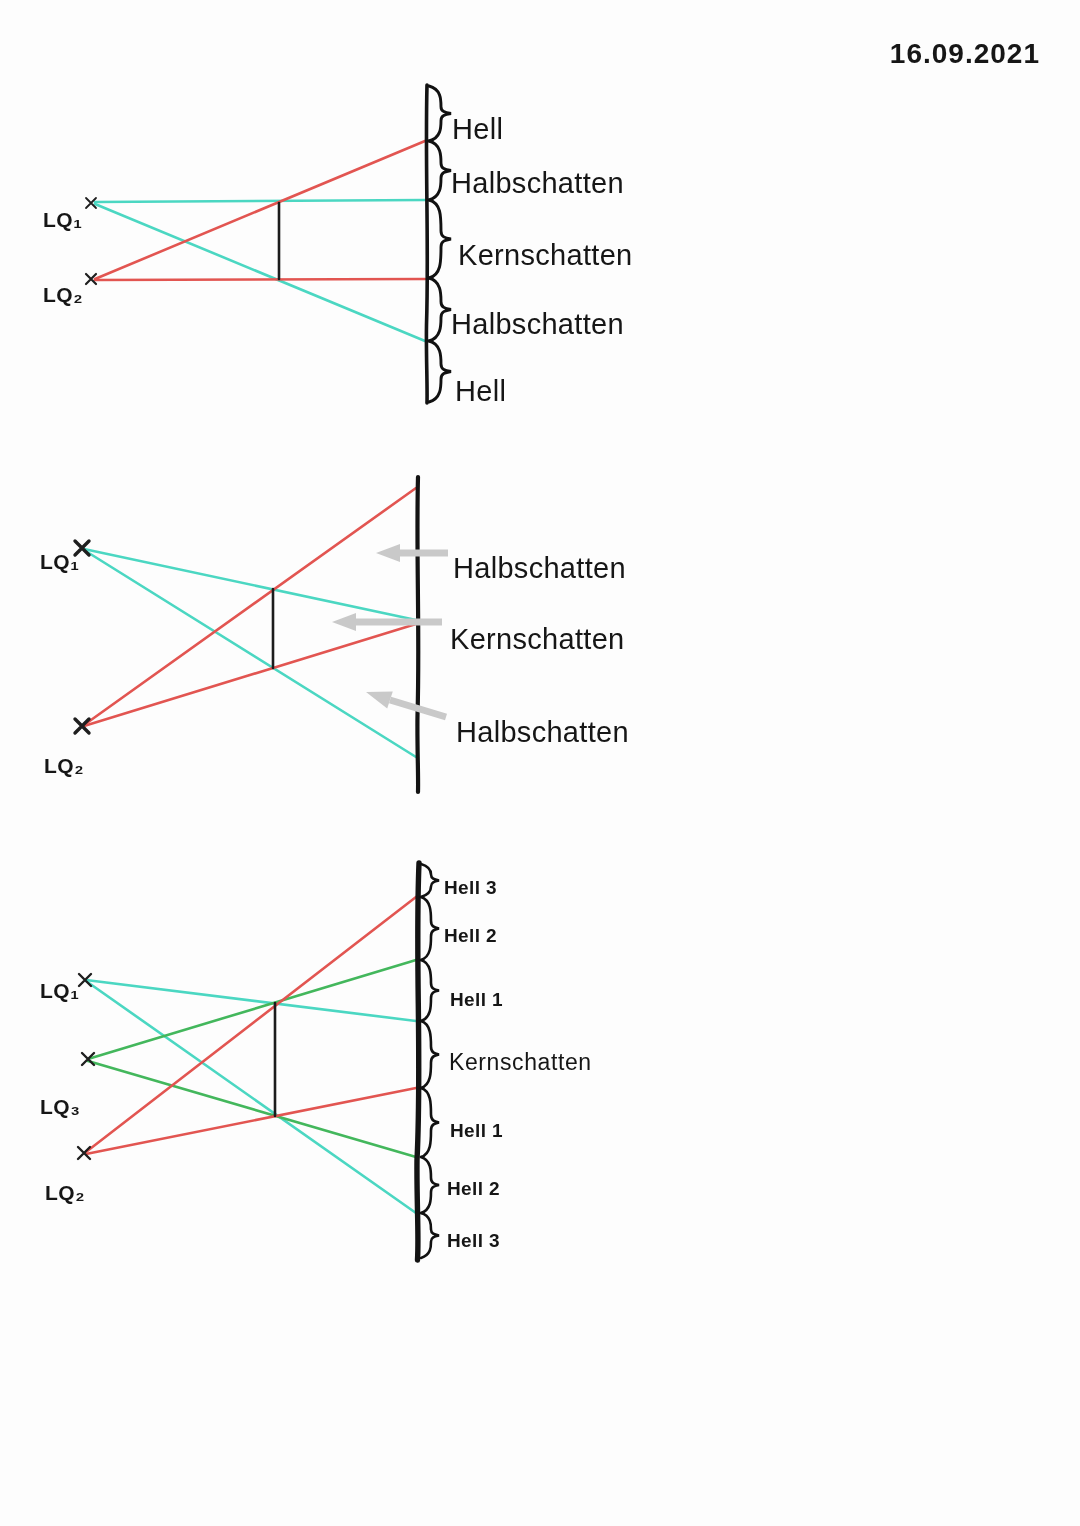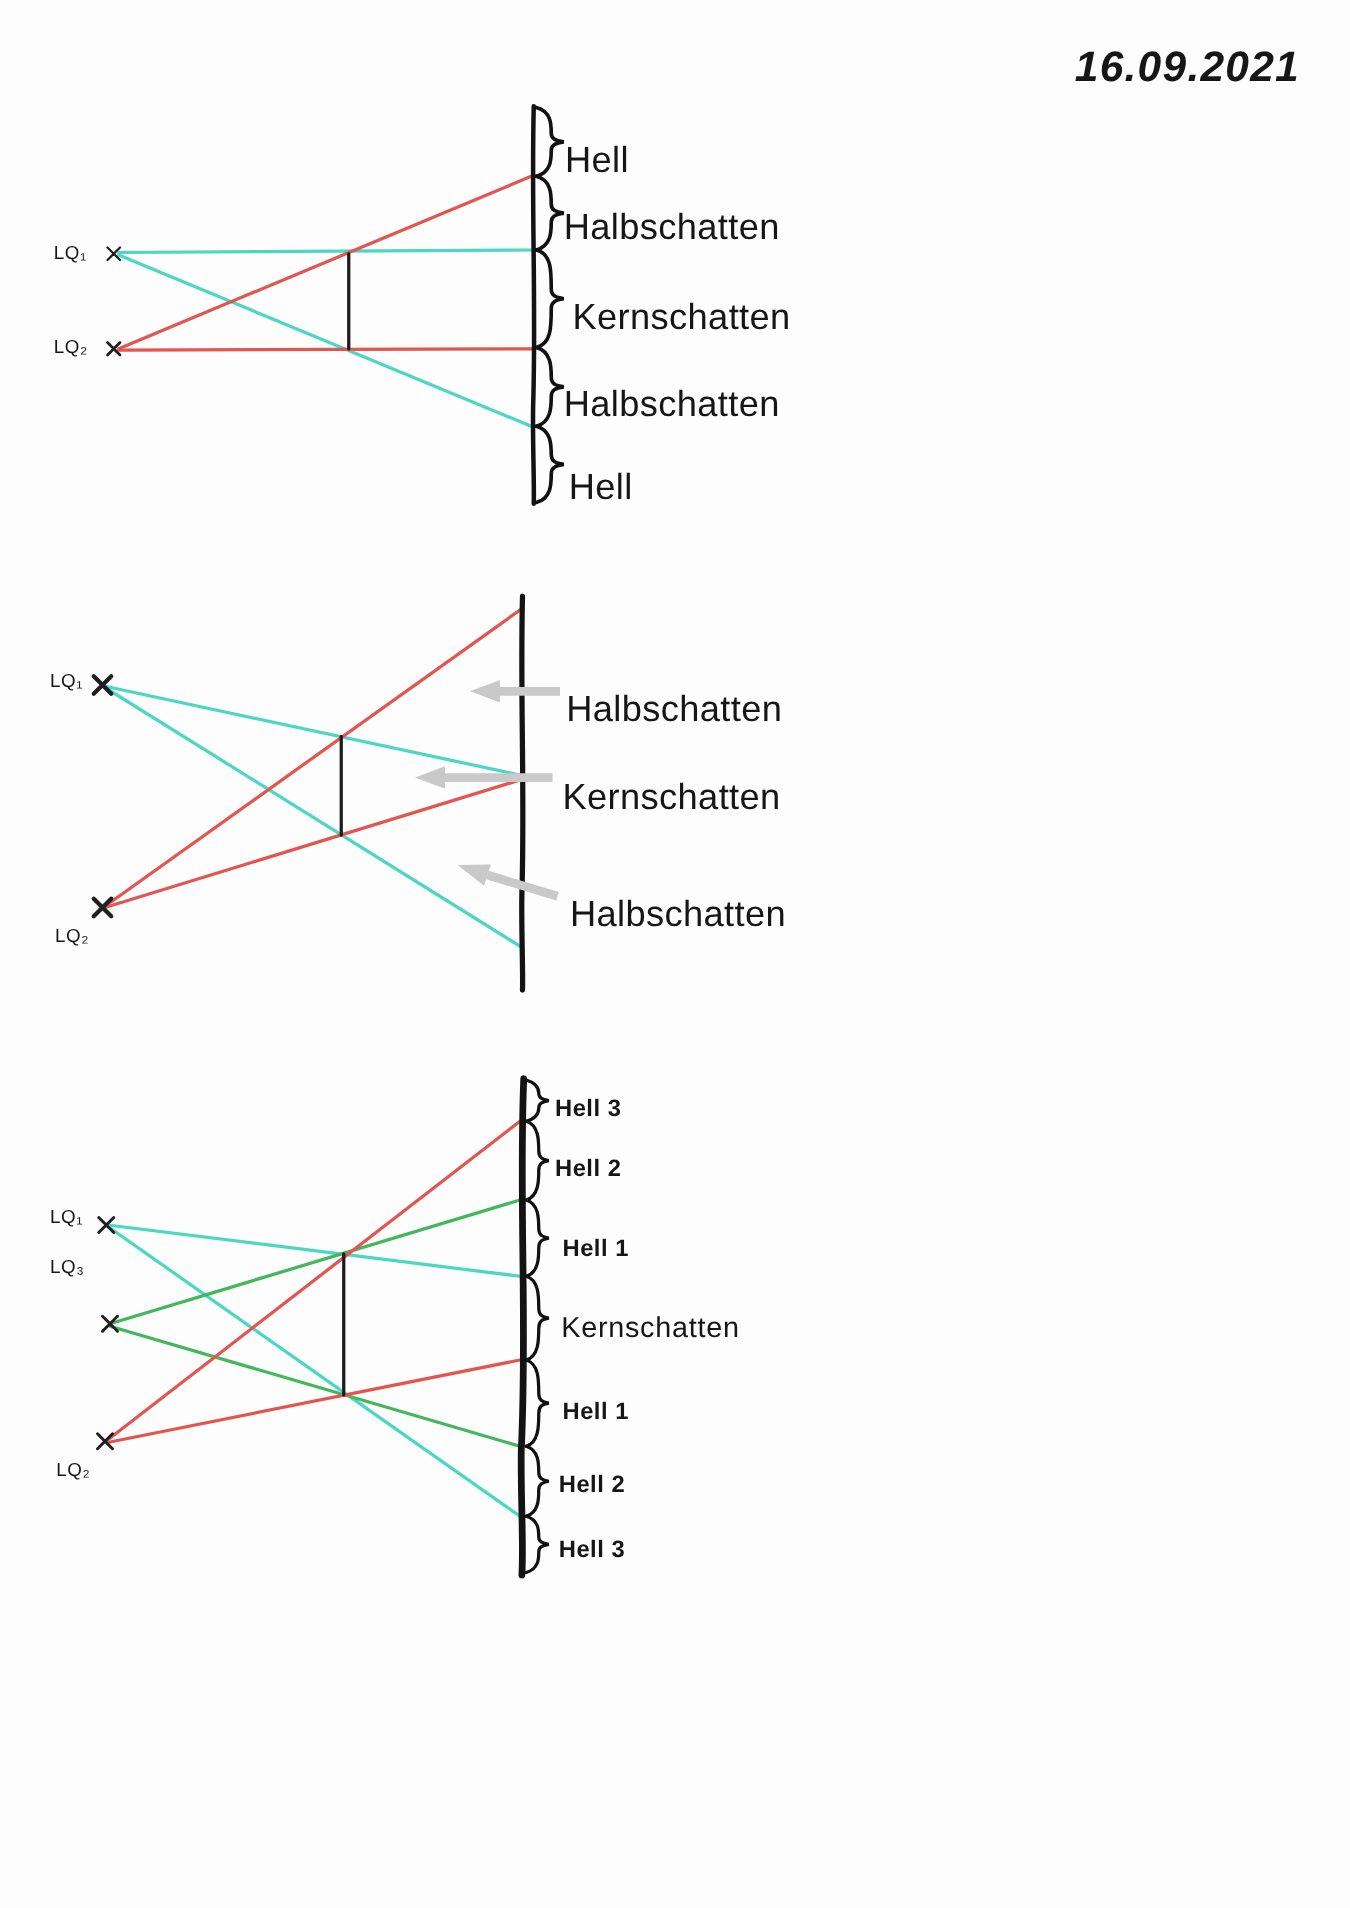--- a/index.html
+++ b/index.html
@@ -15,26 +15,26 @@
   .ray.cyan{stroke:var(--ray-cyan);}
   .ray.green{stroke:var(--ray-green);}
   .screen{stroke:var(--ink);fill:none;stroke-linecap:round;}
   .obj{stroke:#1c1c1c;stroke-width:2.6;stroke-linecap:round;}
   .brace{stroke:#111;fill:none;stroke-linecap:round;}
   .mark{stroke:#1f1f1f;fill:none;stroke-linecap:round;}
   .shaft{stroke:var(--arrow-gray);stroke-width:7;stroke-linecap:butt;}
   .head{fill:var(--arrow-gray);stroke:none;}
 
   .lbl{position:absolute;transform:translateY(-50%);white-space:nowrap;line-height:1;}
-  .lq{font-size:15px;font-weight:400;letter-spacing:.5px;}
+  .lq{font-size:21px;font-weight:700;letter-spacing:.5px;margin-top:16px;}
   .big{font-size:29px;font-weight:500;letter-spacing:.3px;margin-top:12px;}
   .mid{font-size:23px;font-weight:500;letter-spacing:.6px;}
   .small{font-size:19px;font-weight:700;letter-spacing:.4px;}
   .date{position:absolute;top:54px;right:40px;transform:translateY(-50%);
-        font-size:34px;font-weight:700;letter-spacing:1px;font-style:italic;}
+        font-size:28px;font-weight:700;letter-spacing:1px;}
 </style>
 </head>
 <body>
 
 <div class="page">
 
   <div class="date">16.09.2021</div>
 
   <svg class="art" viewBox="0 0 1080 1526">
 
@@ -111,21 +111,21 @@
   <span class="lbl big" style="left:451px;top:312px">Halbschatten</span>
   <span class="lbl big" style="left:455px;top:379px">Hell</span>
 
   <span class="lbl lq" style="left:40px;top:545px">LQ₁</span>
   <span class="lbl lq" style="left:44px;top:749px">LQ₂</span>
   <span class="lbl big" style="left:453px;top:556px">Halbschatten</span>
   <span class="lbl big" style="left:450px;top:627px">Kernschatten</span>
   <span class="lbl big" style="left:456px;top:720px">Halbschatten</span>
 
   <span class="lbl lq" style="left:40px;top:974px">LQ₁</span>
-  <span class="lbl lq" style="left:40px;top:1014px">LQ₃</span>
+  <span class="lbl lq" style="left:40px;top:1090px">LQ₃</span>
   <span class="lbl lq" style="left:45px;top:1176px">LQ₂</span>
   <span class="lbl small" style="left:444px;top:887px">Hell 3</span>
   <span class="lbl small" style="left:444px;top:935px">Hell 2</span>
   <span class="lbl small" style="left:450px;top:999px">Hell 1</span>
   <span class="lbl mid" style="left:449px;top:1062px">Kernschatten</span>
   <span class="lbl small" style="left:450px;top:1130px">Hell 1</span>
   <span class="lbl small" style="left:447px;top:1188px">Hell 2</span>
   <span class="lbl small" style="left:447px;top:1240px">Hell 3</span>
 
 </div>

